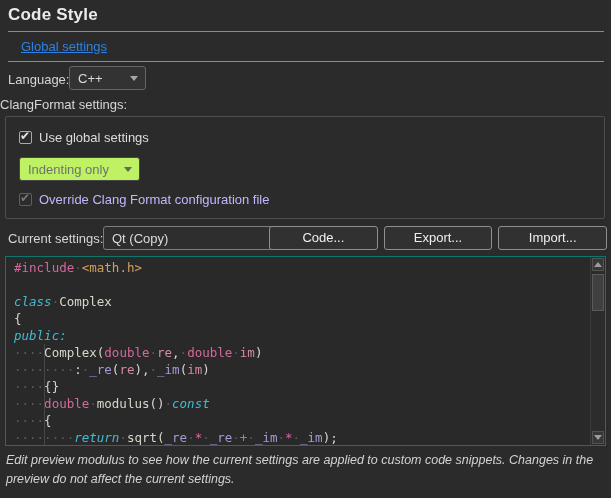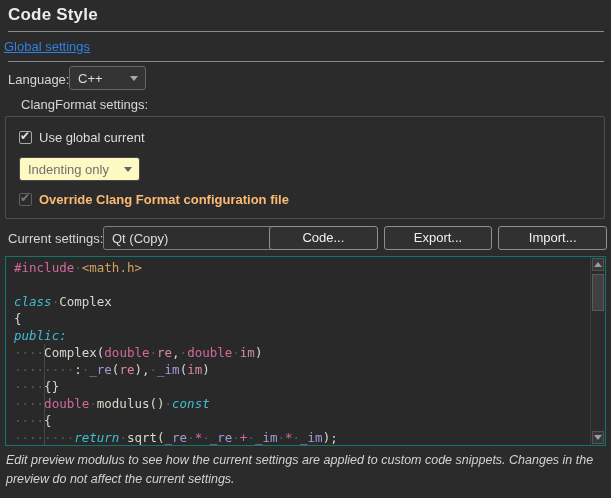--- a/index.html
+++ b/index.html
@@ -5,48 +5,48 @@
   html,body { margin:0; padding:0; }
   body {
     width:611px; height:498px; position:relative; overflow:hidden;
     background:#2b2b2b; color:#d4d4d4;
     font-family:"Liberation Sans", sans-serif; font-size:13px;
   }
   .abs { position:absolute; }
   .page-title { left:8px; top:5px; font-size:17px; font-weight:bold; color:#ebebeb; letter-spacing:.2px; }
   .sep { left:8px; width:596px; height:1px; background:#8c8c8c; }
   .sep1 { top:31px; } .sep2 { top:61px; }
-  .link { left:4px; top:39px; color:#2f80e2; text-decoration:underline; cursor:pointer; }
+  .link { left:21px; top:39px; color:#2f80e2; text-decoration:underline; cursor:pointer; }
   .label { color:#d6d6d6; }
 
   
   .combo {
     height:24px; border:1px solid #666; border-radius:3px; background:#333333;
     box-sizing:border-box; cursor:pointer;
   }
   .combo .val { position:absolute; left:8px; top:4px; color:#dcdcdc; white-space:nowrap; }
   .chev { position:absolute; right:7px; top:9px; width:0; height:0;
     border-left:4px solid transparent; border-right:4px solid transparent; border-top:5px solid #a8a8a8; }
   .combo.flat { background:#2e2e2e; border-color:#7d7d7d; }
-  .combo.disabled { border-color:#474747; background:#fef9c3; cursor:default;padding-left:28px; }
+  .combo.disabled { border-color:#474747; background:#bef264; cursor:default;padding-left:28px; }
   .combo.disabled .val { color:#717171; }
   .combo.disabled .chev { border-top-color:#646464; }
 
   
   .groupbox { left:5px; top:116px; width:598px; height:101px; border:1px solid #4e4e4e; border-radius:2px; }
 
   
   .cb-row { display:flex; align-items:center; gap:7px; cursor:pointer; }
   .cb-box { width:13px; height:13px; box-sizing:border-box; border:1px solid #a9a9a9; border-radius:2px; position:relative; background:#2b2b2b; flex:0 0 auto; }
   .cb-check { position:absolute; left:0px; top:-3px; font-size:12px; color:#e3e3e3; }
   .cb-label { color:#dcdcdc; }
   .cb-row.disabled { cursor:default; }
   .cb-row.disabled .cb-box { border-color:#5f5f5f; }
   .cb-row.disabled .cb-check { color:#787878; }
-  .cb-row.disabled .cb-label { color:#fdba74;font-weight:bold; }
+  .cb-row.disabled .cb-label { color:#c4b5fd; }
 
   
   .btn-row { left:269px; top:226px; width:338px; display:flex; gap:6px; }
   .btn {
     flex:1; height:24px; box-sizing:border-box; border:1px solid #8f8f8f; border-radius:3px;
     background:#313131; color:#efefef; text-align:center; line-height:22px; cursor:pointer;
   }
 
   
   .editor { left:5px; top:256px; width:599px; height:188px; border:1px solid #0f766e; background:#292929; overflow:hidden; }
@@ -73,27 +73,27 @@
 <div class="abs sep sep1"></div>
 <div class="abs link">Global settings</div>
 <div class="abs sep sep2"></div>
 
 <div class="abs label" style="left:8px; top:72px;">Language:</div>
 <div class="abs combo" style="left:69px; top:66px; width:77px;">
   <span class="val">C++</span>
   <span class="chev"></span>
 </div>
 
-<div class="abs label" style="left:21px; top:97px;">ClangFormat settings:</div>
+<div class="abs label" style="left:0; top:97px;">ClangFormat settings:</div>
 <div class="abs groupbox">
   <div class="cb-row" style="position:absolute; left:13px; top:13px;">
     <span class="cb-box">
         <span class="cb-check">✔</span>
       </span>
-    <span class="cb-label">Use global current</span>
+    <span class="cb-label">Use global settings</span>
   </div>
   <div class="combo disabled" style="position:absolute; left:13px; top:40px; width:121px;">
     <span class="val">Indenting only</span>
     <span class="chev"></span>
   </div>
   <div class="cb-row disabled" style="position:absolute; left:13px; top:75px;">
     <span class="cb-box">
         <span class="cb-check">✔</span>
       </span>
     <span class="cb-label">Override Clang Format configuration file</span>

